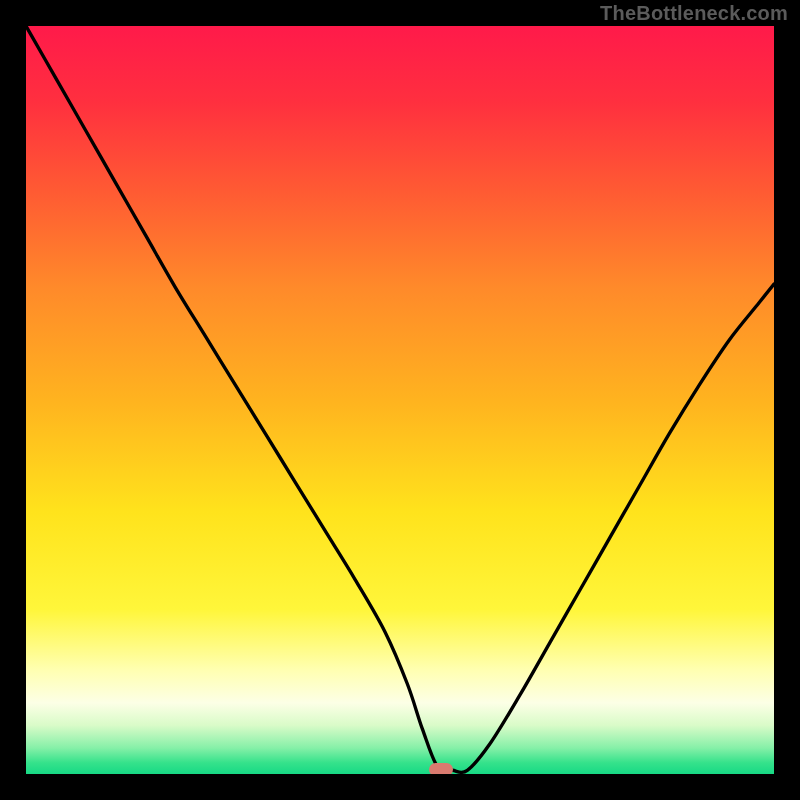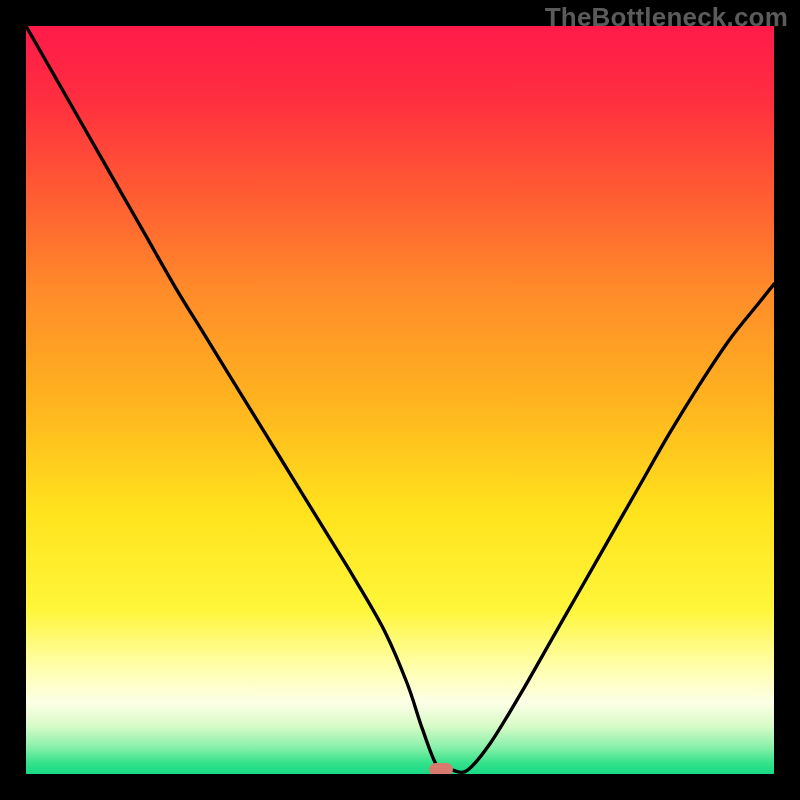--- a/index.html
+++ b/index.html
@@ -42,21 +42,21 @@
   }
   .marker {
     position: absolute;
     border-radius: 7px;
   }
   .watermark {
     position: absolute;
     top: 2px;
     right: 12px;
     font-family: Arial, Helvetica, sans-serif;
-    font-size: 26px;
+    font-size: 20px;
     font-weight: 600;
     color: #5b5b5b;
     letter-spacing: 0.2px;
   }
 </style>
 </head>
 <body>
 
 <div class="frame">
   <div class="watermark">TheBottleneck.com</div>

